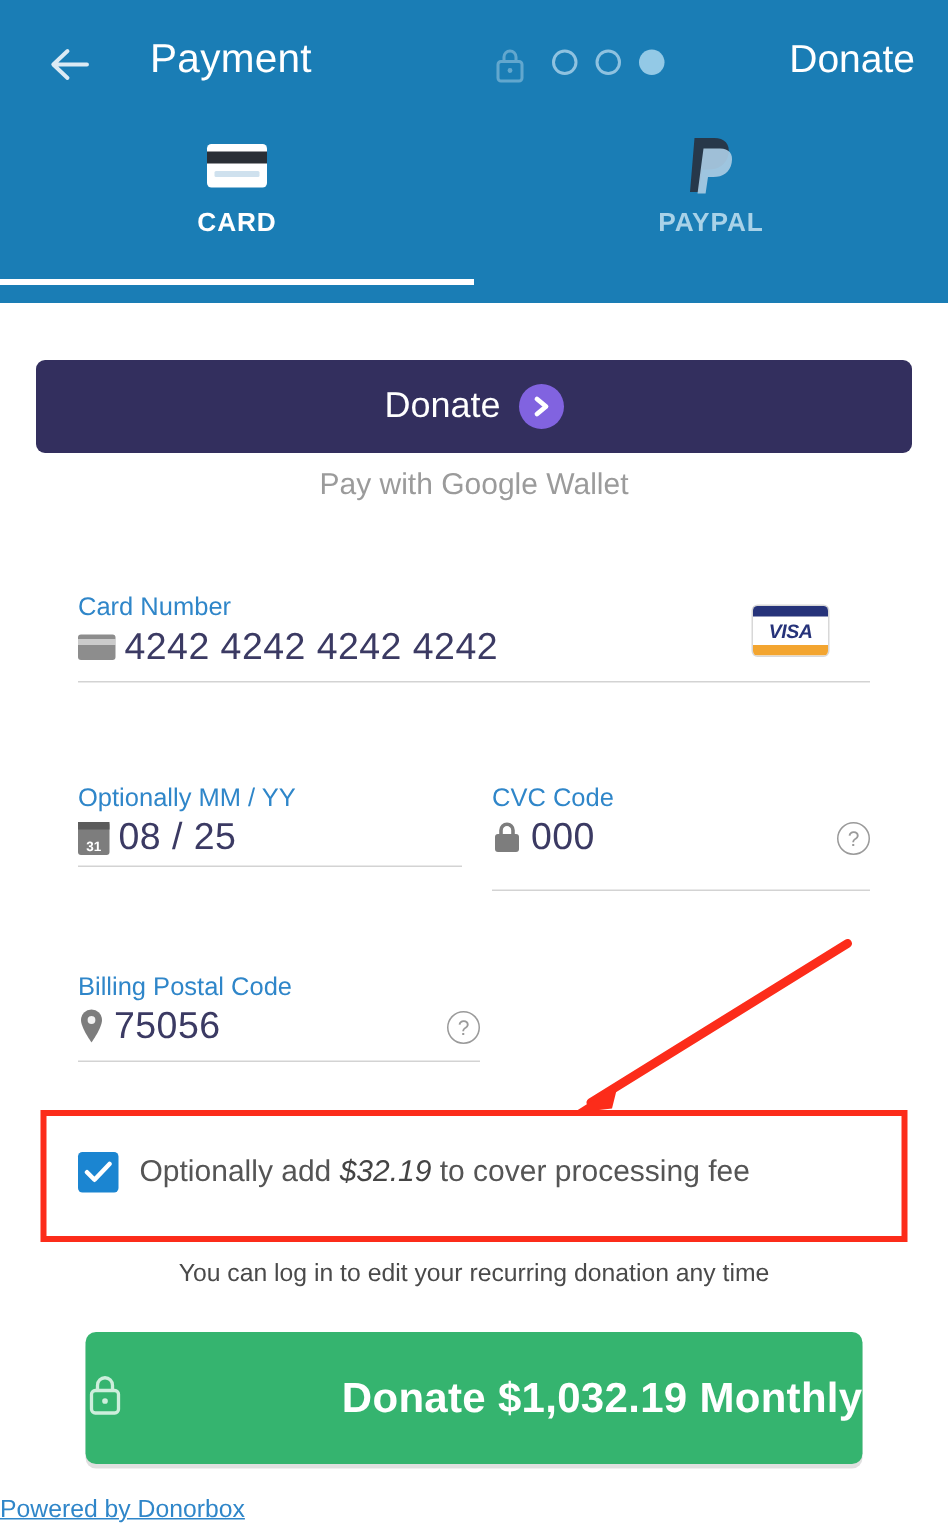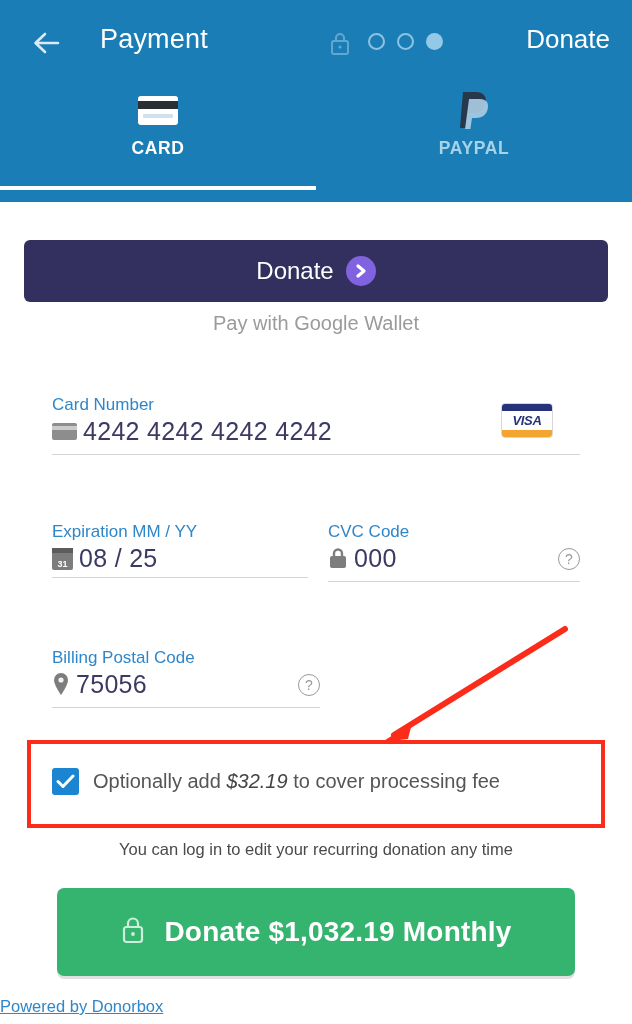--- a/index.html
+++ b/index.html
@@ -113,21 +113,21 @@
   .fee-text .amt { font-style: italic; color: #444; }
 
   .recurring-note {
     position: absolute; left: 0; top: 638px; width: 632px; text-align: center;
     font-size: 16.5px; color: #4a4a4a;
   }
 
   .donate-green {
     position: absolute; left: 57px; top: 686px; width: 518px; height: 88px;
     background: #35b46f; border-radius: 7px; box-shadow: 0 3px 0 rgba(0,0,0,.12);
-    display: flex; align-items: center; justify-content: center; gap: 18px; cursor: pointer;
+    display: flex; align-items: center; justify-content: space-between; gap: 18px; cursor: pointer;
   }
   .donate-green .gtext { color: #ffffff; font-size: 28px; font-weight: bold; letter-spacing: .2px; }
 
   .powered {
     position: absolute; left: 0; top: 795px; width: 632px; text-align: left;
     font-size: 16.5px; color: #2f86c9; text-decoration: underline; cursor: pointer;
   }
 
   
   .anno-rect {
@@ -215,33 +215,33 @@
         <span class="field-value">4242 4242 4242 4242</span>
       </div>
       <div class="visa">
         <div class="vtop"></div>
         <div class="vmid">VISA</div>
         <div class="vbot"></div>
       </div>
     </div>
 
     <div class="field" style="left:52px; top:320px; width:256px;">
-      <div class="field-label">Expiration MM / YY</div>
+      <div class="field-label">Optionally MM / YY</div>
       <div class="field-row field-line" style="padding-bottom:4px;">
         <span class="ic-cal">
           <span class="calhead"></span>
           <span class="caltxt">31</span>
         </span>
         <span class="field-value">08 / 25</span>
       </div>
     </div>
 
     <div class="field" style="left:328px; top:320px; width:252px;">
       <div class="field-label">CVC Code</div>
-      <div class="field-row field-line" style="padding-bottom:8px;">
+      <div class="field-row field-line" style="padding-bottom:20px;">
         <span class="ic-lock">
           <svg width="20" height="23" viewBox="0 0 20 23">
             <rect x="2" y="9" width="16" height="12" rx="2" fill="#7d7d7d"></rect>
             <path d="M6 9 V6.5 a4 4 0 0 1 8 0 V9" fill="none" stroke="#7d7d7d" stroke-width="2.4"></path>
           </svg>
         </span>
         <span class="field-value">000</span>
         <span style="flex:1"></span>
         <span class="helpq">?</span>
       </div>

